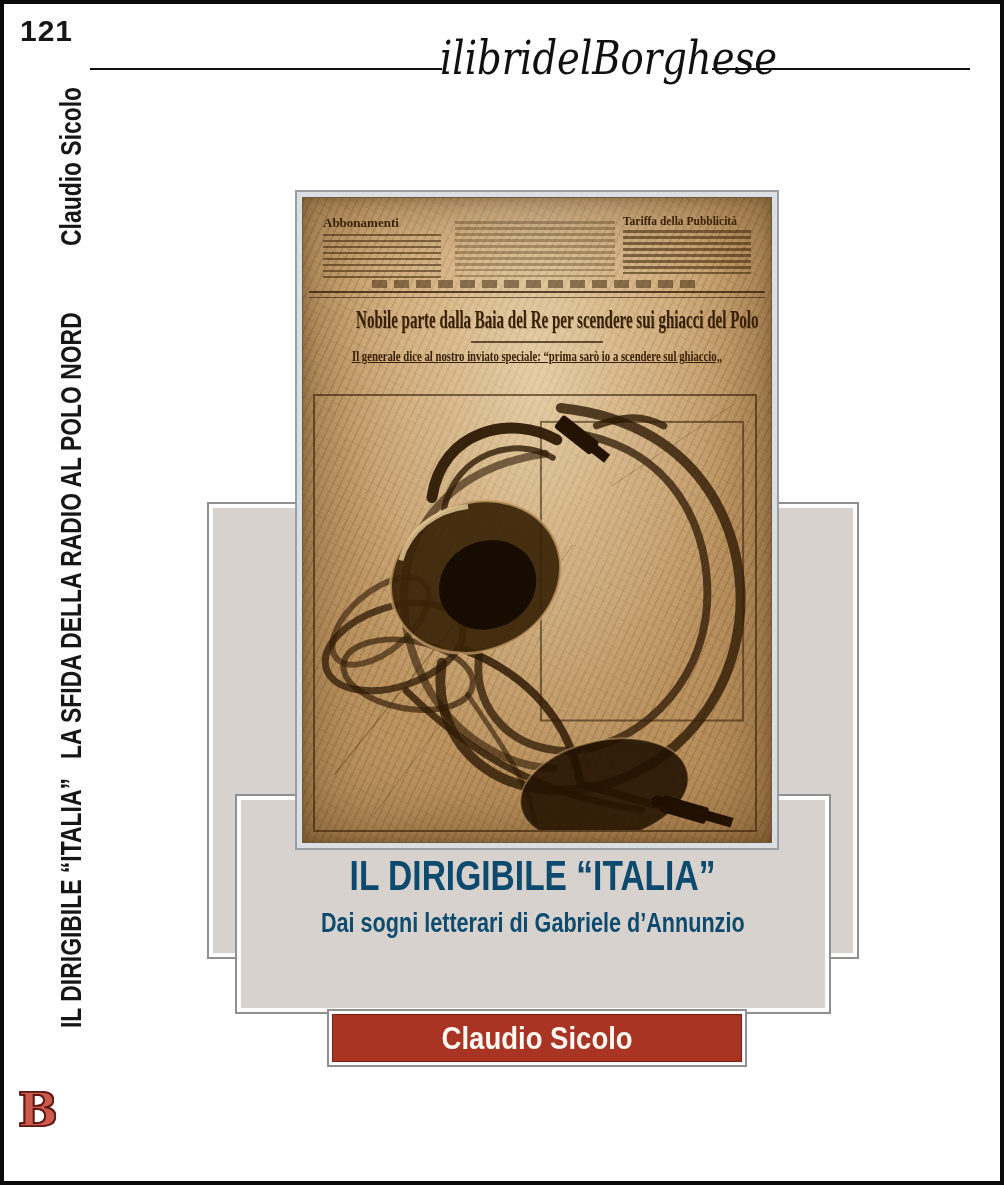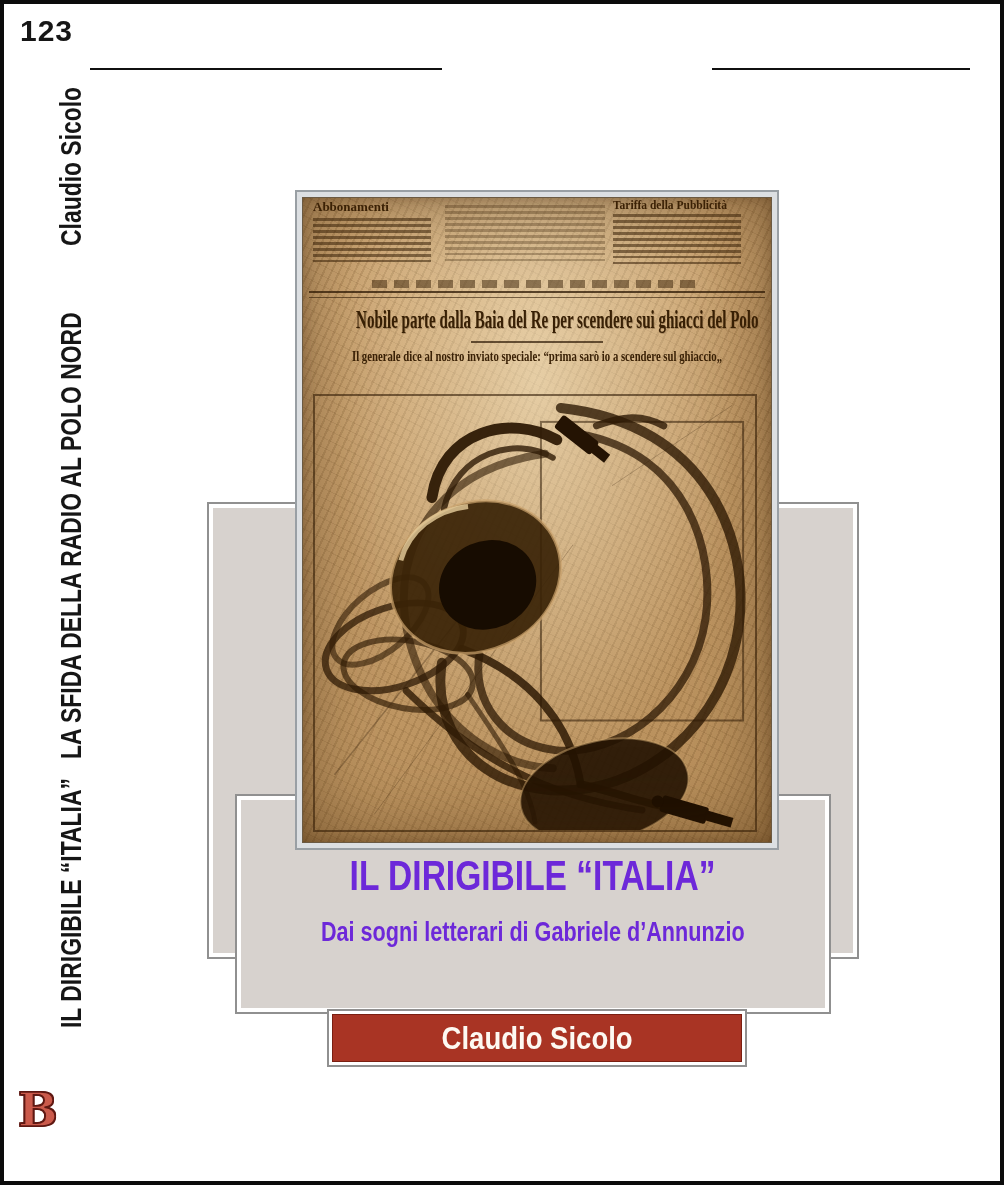--- a/index.html
+++ b/index.html
@@ -25,74 +25,75 @@
   .squeeze { display:inline-block; transform:scaleX(.79); transform-origin:left center; white-space:pre; }
   .b-logo { position:absolute; left:14px; top:1078px; font-family:"DejaVu Serif", serif; font-weight:bold;
     font-size:47px; color:#cb5a4b; -webkit-text-stroke:1.6px #5f1812;
     text-shadow:1px 1px 0 #5f1812, -1px -1px 0 #5f1812, 1px -1px 0 #5f1812, -1px 1px 0 #5f1812; }
   
   .panel { position:absolute; box-sizing:border-box; border:2px solid #909090; background:#ffffff; padding:4px; }
   .panel-fill { width:100%; height:100%; background:#d7d2ce; box-sizing:border-box; }
   .panel.upper { left:203px; top:498px; width:652px; height:457px; z-index:1; }
   .panel.lower { left:231px; top:790px; width:596px; height:220px; z-index:2; }
   
-  .title-block { padding-top:52px; text-align:center; color:#6d28d9; }
+  .title-block { padding-top:52px; text-align:center; color:#0c4a6e; }
   .tline { display:flex; justify-content:center; }
   .tline > span { display:inline-block; white-space:nowrap; transform-origin:center; font-weight:bold; }
   .t1 > span { font-size:43px; line-height:47px; transform:scaleX(.78); letter-spacing:0px; }
   .t2 > span { font-size:36px; line-height:40px; transform:scaleX(.84); }
   .s1 > span, .s2 > span { font-size:27px; line-height:30px; transform:scaleX(.80); }
-  .s1 { margin-top:18px;justify-content:center; }
+  .s1 { margin-top:9px;justify-content:center; }
   
   .np-frame { position:absolute; left:291px; top:186px; width:484px; height:660px; z-index:3;
     box-sizing:border-box; border:2px solid #999fa4; background:#dcdfe2; padding:5px; }
   .np { position:relative; width:470px; height:646px; overflow:hidden; border:1px solid #6b5a43; box-sizing:border-box;
     color:#3a2106;
     background:
       radial-gradient(ellipse at 50% 28%, rgba(255,243,211,.55), rgba(255,243,211,0) 62%),
       repeating-linear-gradient(115deg, rgba(92,60,20,.16) 0 2px, rgba(0,0,0,0) 2px 7px),
       repeating-linear-gradient(27deg, rgba(92,60,20,.11) 0 1px, rgba(0,0,0,0) 1px 9px),
       linear-gradient(160deg, #d2ab78, #c49c69 45%, #b68d59);
   }
   .np::after { content:""; position:absolute; inset:0; pointer-events:none;
     box-shadow: inset 0 0 80px rgba(66,38,9,.55), inset 0 0 14px rgba(66,38,9,.35); }
-  .np-top { display:flex; justify-content:flex-start; padding:1px 10px 0 10px; height:80px; box-sizing:border-box; }
+  .np-top { display:flex; justify-content:flex-end; padding:17px 10px 0 10px; height:80px; box-sizing:border-box; }
   .np-col { display:flex; flex-direction:column; gap:3px; }
   .np-col .lbl { font-family:"Liberation Serif", serif; font-weight:bold; }
   .np-col.left { width:132px; } .np-col.left .lbl { font-size:13px; }
   .np-col.mid { width:168px; padding-top:6px; } 
   .np-col.right { width:138px; } .np-col.right .lbl { font-size:11.5px; }
   .bars { background-image:repeating-linear-gradient(180deg, rgba(56,33,8,.55) 0 2.5px, rgba(0,0,0,0) 2.5px 6px); }
   .np-dateline { width:330px; height:8px; margin:2px auto 3px auto;
     background-image:repeating-linear-gradient(90deg, rgba(56,33,8,.5) 0 15px, rgba(0,0,0,0) 15px 22px); }
   .np-rules { margin:0 6px; border-top:2px solid rgba(45,25,5,.75); border-bottom:1px solid rgba(45,25,5,.6); height:4px; }
   .np-headline { display:flex; justify-content:center; margin-top:8px;padding-left:40px; }
   .np-headline > span { font-family:"Liberation Serif", serif; font-weight:bold; font-size:25px; white-space:nowrap;
     transform:scaleX(.60); transform-origin:center; color:#382005; text-shadow:1px 1px 0 rgba(56,32,8,.25); }
   .np-midrule { width:132px; height:2px; background:rgba(45,25,5,.7); margin:7px auto 5px auto; }
-  .np-sub { display:flex; justify-content:center; }
+  .np-sub { display:flex; justify-content:center;text-decoration:underline; }
   .np-sub > span { font-family:"Liberation Serif", serif; font-weight:bold; font-size:14.5px; white-space:nowrap;
     transform:scaleX(.74); transform-origin:center; color:#3a2106; }
   .np-photo { position:absolute; left:10px; right:14px; top:196px; bottom:10px; border:2px solid rgba(50,29,7,.6); }
   .np-photo svg { position:absolute; inset:0; width:100%; height:100%; }
   
   .red-band { position:absolute; left:323px; top:1005px; width:420px; height:58px; z-index:4;
     box-sizing:border-box; border:2px solid #909090; background:#ffffff; padding:3px; }
   .red-fill { width:100%; height:100%; box-sizing:border-box; background:#a93424; border:1px solid #7a1f12;
     display:flex; align-items:center; justify-content:center; }
   .red-fill span { color:#fdf9f2; font-weight:bold; font-size:32px; display:inline-block; transform:scaleX(.86); white-space:nowrap; }
 </style>
 </head>
 <body>
 
 <div class="cover">
 
-  <div class="series-number">123</div>
+  <div class="series-number">121</div>
 
   <div class="mast-rule left"></div>
+  <div class="masthead"><span>ilibridelBorghese</span></div>
   <div class="mast-rule right"></div>
 
   <div class="spine-author"><span class="squeeze">Claudio Sicolo</span></div>
   <div class="spine-title"><span class="squeeze">IL DIRIGIBILE “ITALIA”   LA SFIDA DELLA RADIO AL POLO NORD</span></div>
   <div class="b-logo">B</div>
 
   <div class="panel upper">
       <div class="panel-fill"></div>
     </div>
 

